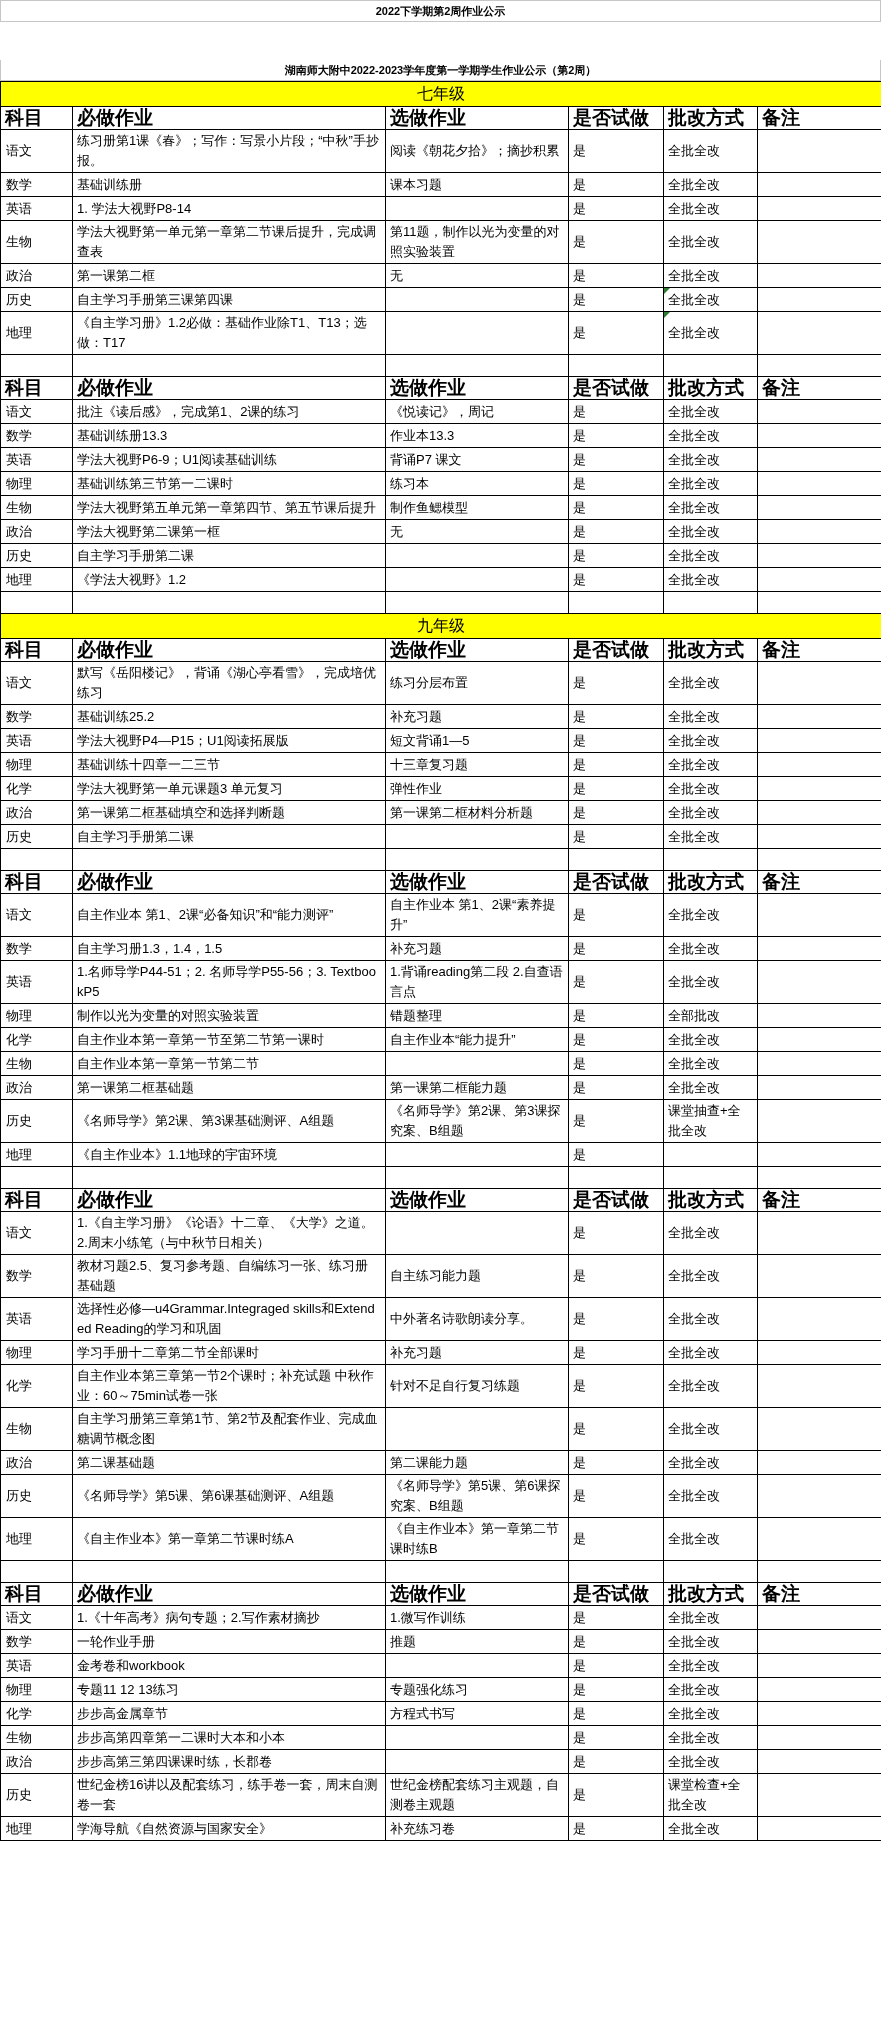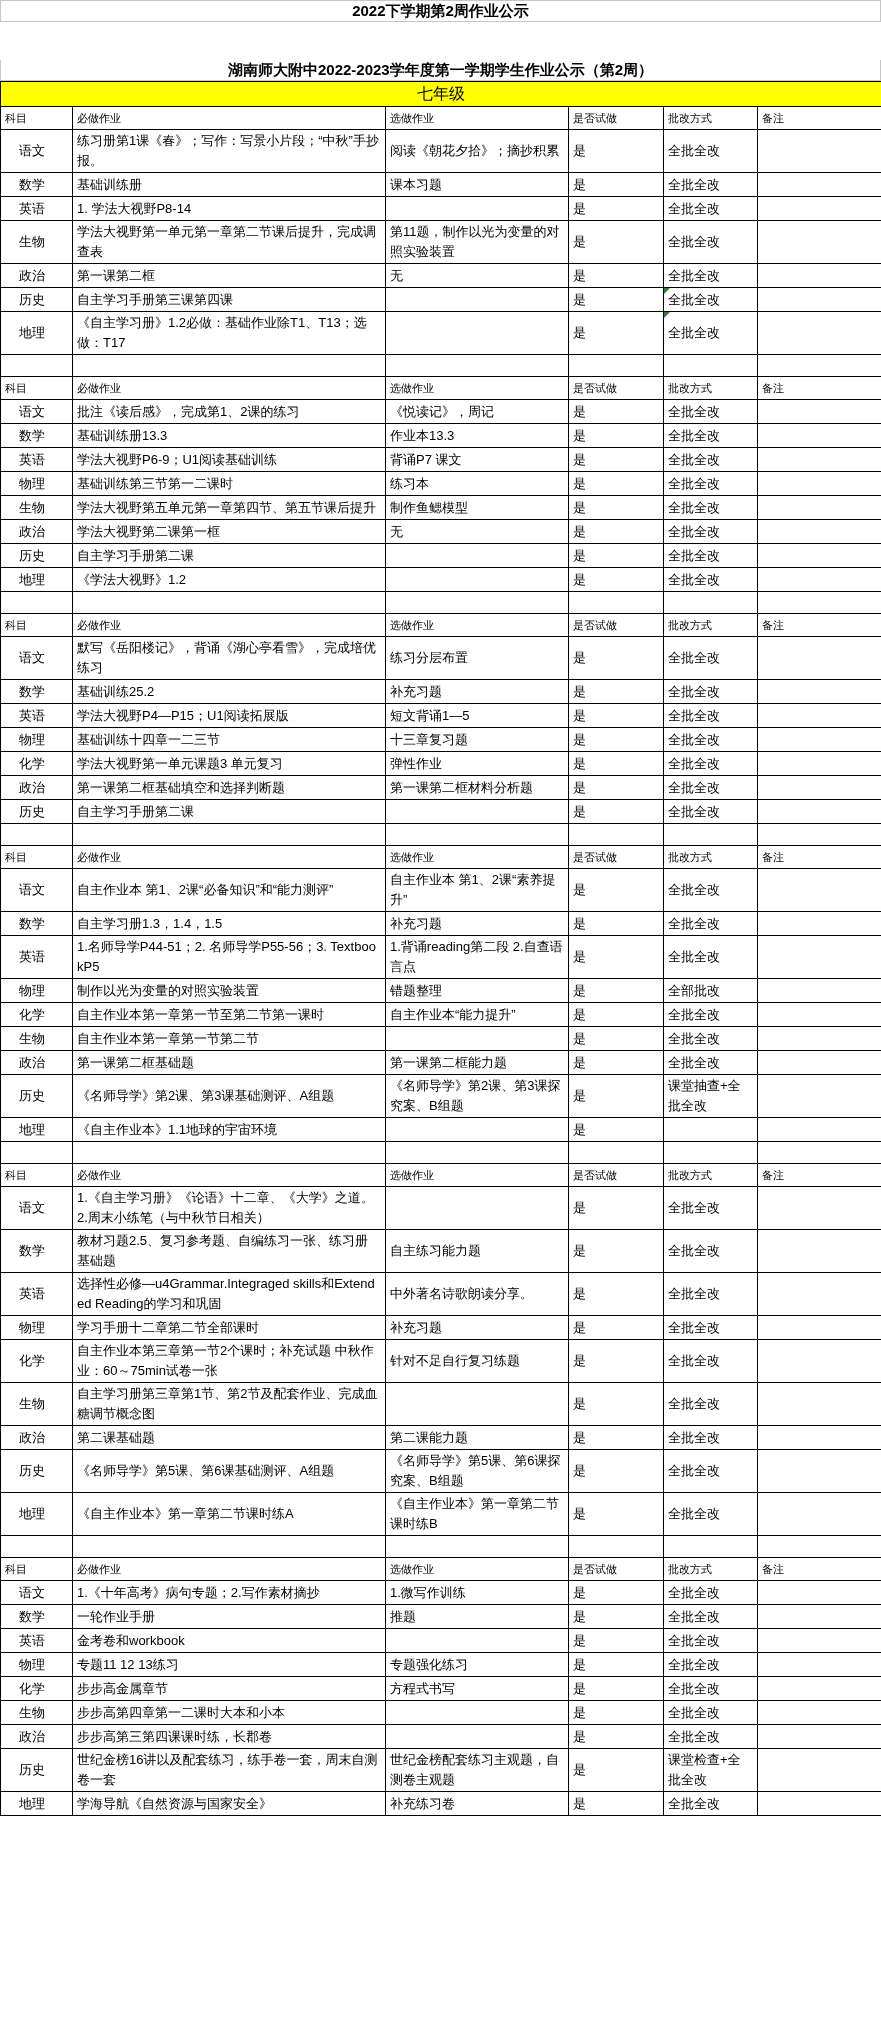--- a/index.html
+++ b/index.html
@@ -5,21 +5,21 @@
   html, body { margin: 0; padding: 0; background: #ffffff; }
   body {
     width: 881px;
     font-family: "Liberation Sans", "DejaVu Sans", sans-serif;
     color: #000;
   }
   .titlebar {
     border: 1px solid #c6c6c6;
     text-align: center;
     font-weight: bold;
-    font-size: 15px;
+    font-size: 11px;
     line-height: 18px;
     padding: 1px 0;
   }
   .titlebar + .titlebar { border-top: none; margin-top: 38px; }
   table.sheet {
     width: 881px;
     border-collapse: collapse;
     table-layout: fixed;
   }
   table.sheet td {
@@ -32,24 +32,24 @@
     overflow: hidden;
   }
   tr.grade-row td {
     background: #ffff00;
     text-align: center;
     font-size: 16px;
     line-height: 22px;
     padding: 1px 14px;
   }
   tr.cols-row td {
-    font-weight: normal;
-    font-size: 11px;
-  }
-  tr.data-row td.subject { padding-left: 18px; }
+    font-weight: bold;
+    font-size: 19px;
+  }
+  tr.data-row td.subject { padding-left: 5px; }
   tr.empty-row td { height: 19px; }
   td.marker { position: relative; vertical-align: top; }
   td.marker::before {
     content: "";
     position: absolute;
     top: 0; left: 0;
     width: 0; height: 0;
     border-top: 6px solid #2e7d32;
     border-right: 6px solid transparent;
   }
@@ -219,20 +219,23 @@
         <td></td>
       </tr>
       <tr class="empty-row">
         <td class="subject"></td>
         <td></td>
         <td></td>
         <td></td>
         <td></td>
         <td></td>
       </tr>
+      <tr class="grade-row">
+        <td colspan="6">九年级</td>
+      </tr>
       <tr class="cols-row">
         <td>科目</td>
         <td>必做作业</td>
         <td>选做作业</td>
         <td>是否试做</td>
         <td>批改方式</td>
         <td>备注</td>
       </tr>
       <tr class="data-row">
         <td class="subject">语文</td>

